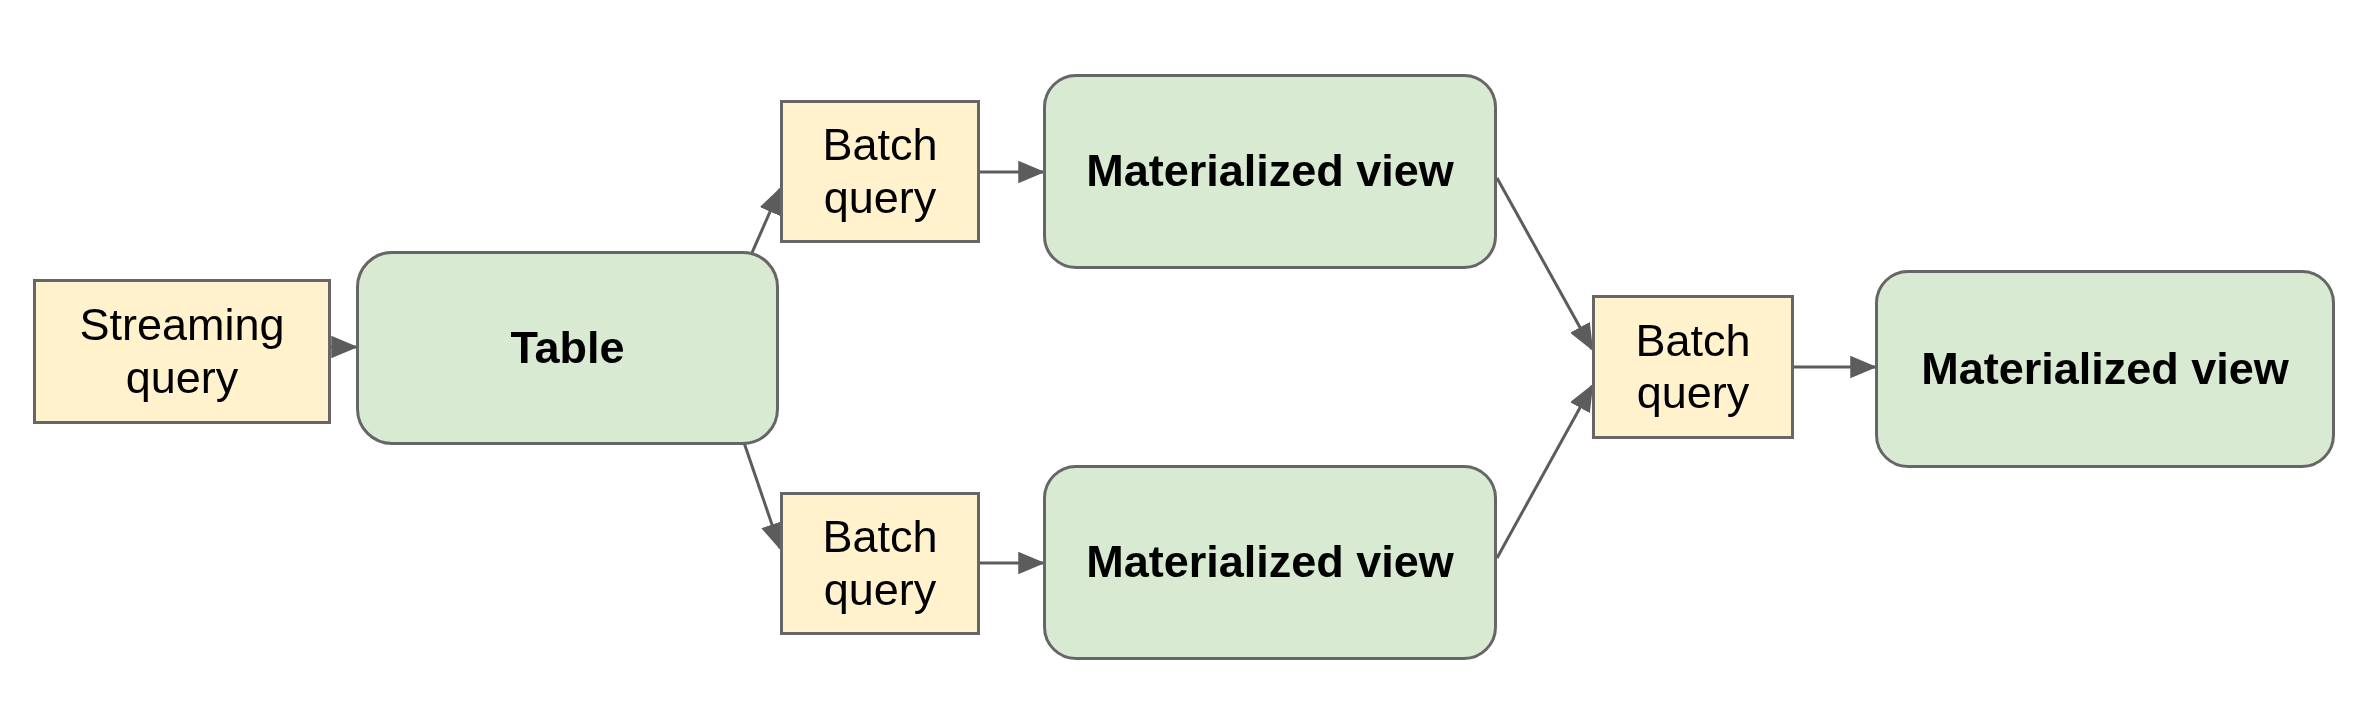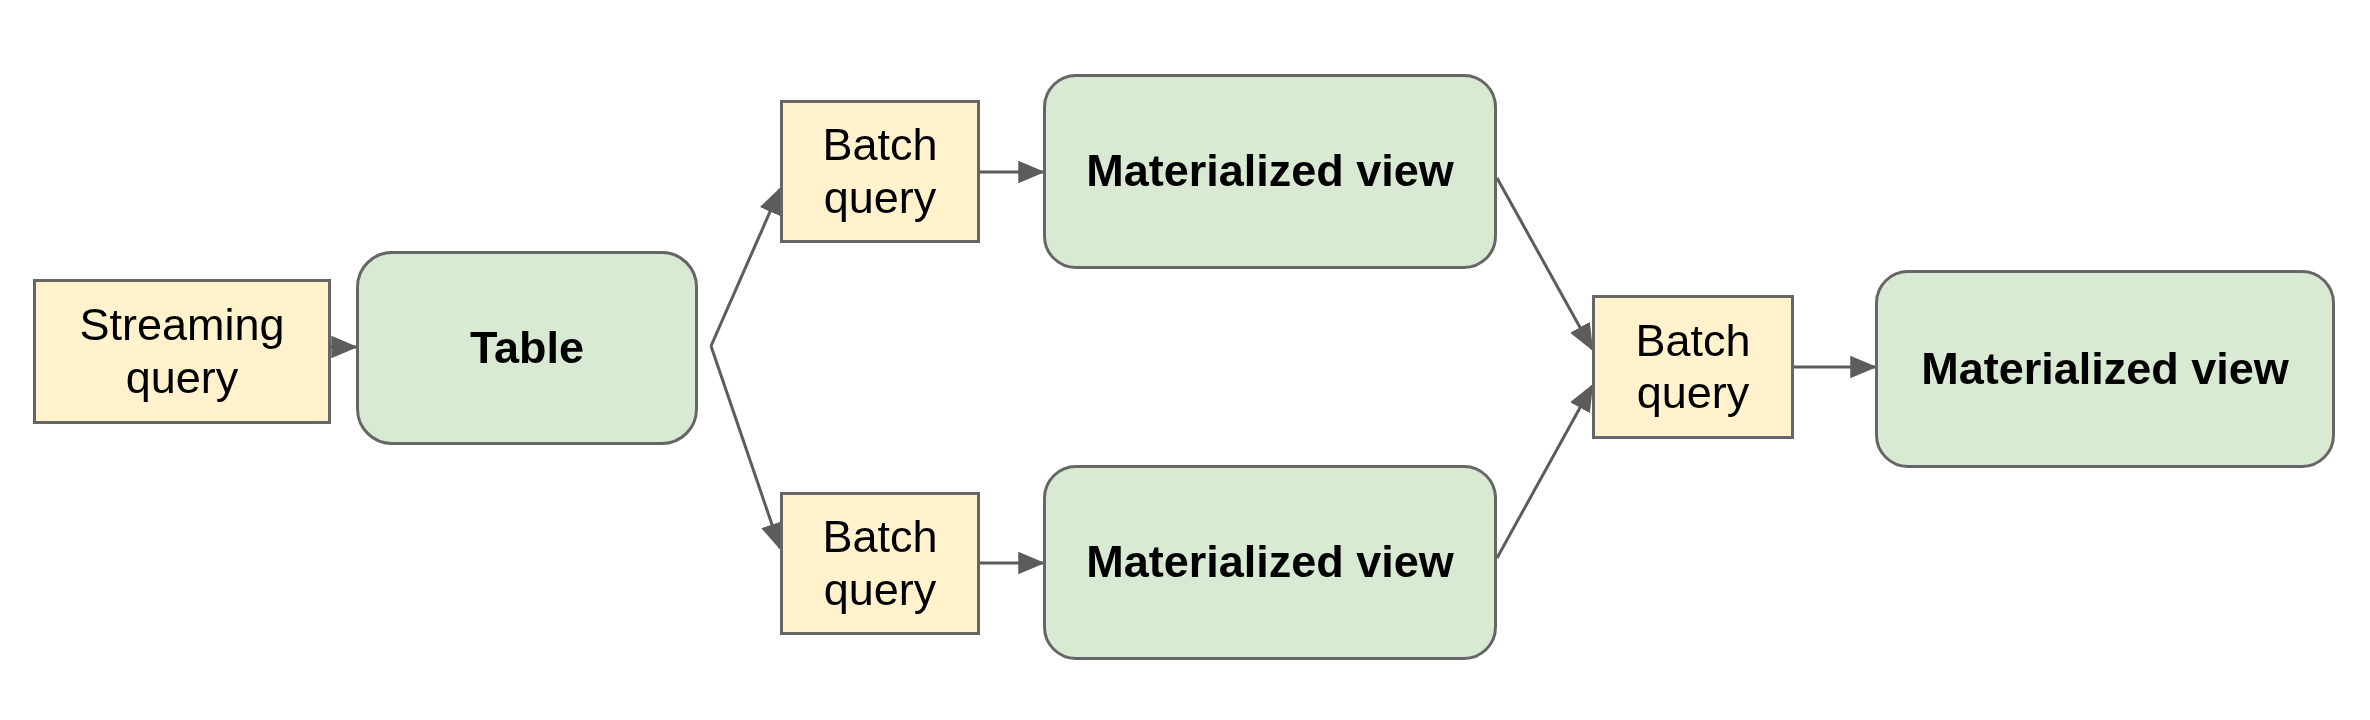--- a/index.html
+++ b/index.html
@@ -31,21 +31,21 @@
     color:var(--text);
     font-size:45px;
     line-height:1.16;
     padding:0 8px;
   }
   .node.query{background:var(--query-fill);border-radius:0;}
   .node.table{background:var(--table-fill);border-radius:36px;font-weight:bold;}
 
   
   #n-streaming      {left:33px;   top:279px; width:298px; height:145px;justify-content:center;}
-  #n-table          {left:356px;  top:251px; width:342px; height:194px;}
+  #n-table          {left:356px;  top:251px; width:423px; height:194px;}
   #n-batch-top      {left:780px;  top:100px; width:200px; height:143px;}
   #n-mv-top         {left:1043px; top:74px;  width:454px; height:195px; border-radius:33px;}
   #n-batch-bottom   {left:780px;  top:492px; width:200px; height:143px;}
   #n-mv-bottom      {left:1043px; top:465px; width:454px; height:195px; border-radius:33px;}
   #n-batch-final    {left:1592px; top:295px; width:202px; height:144px;}
   #n-mv-final       {left:1875px; top:270px; width:460px; height:198px; border-radius:33px;}
 
   .edge{stroke:var(--arrow);stroke-width:3;fill:none;}
 </style>
 </head>

